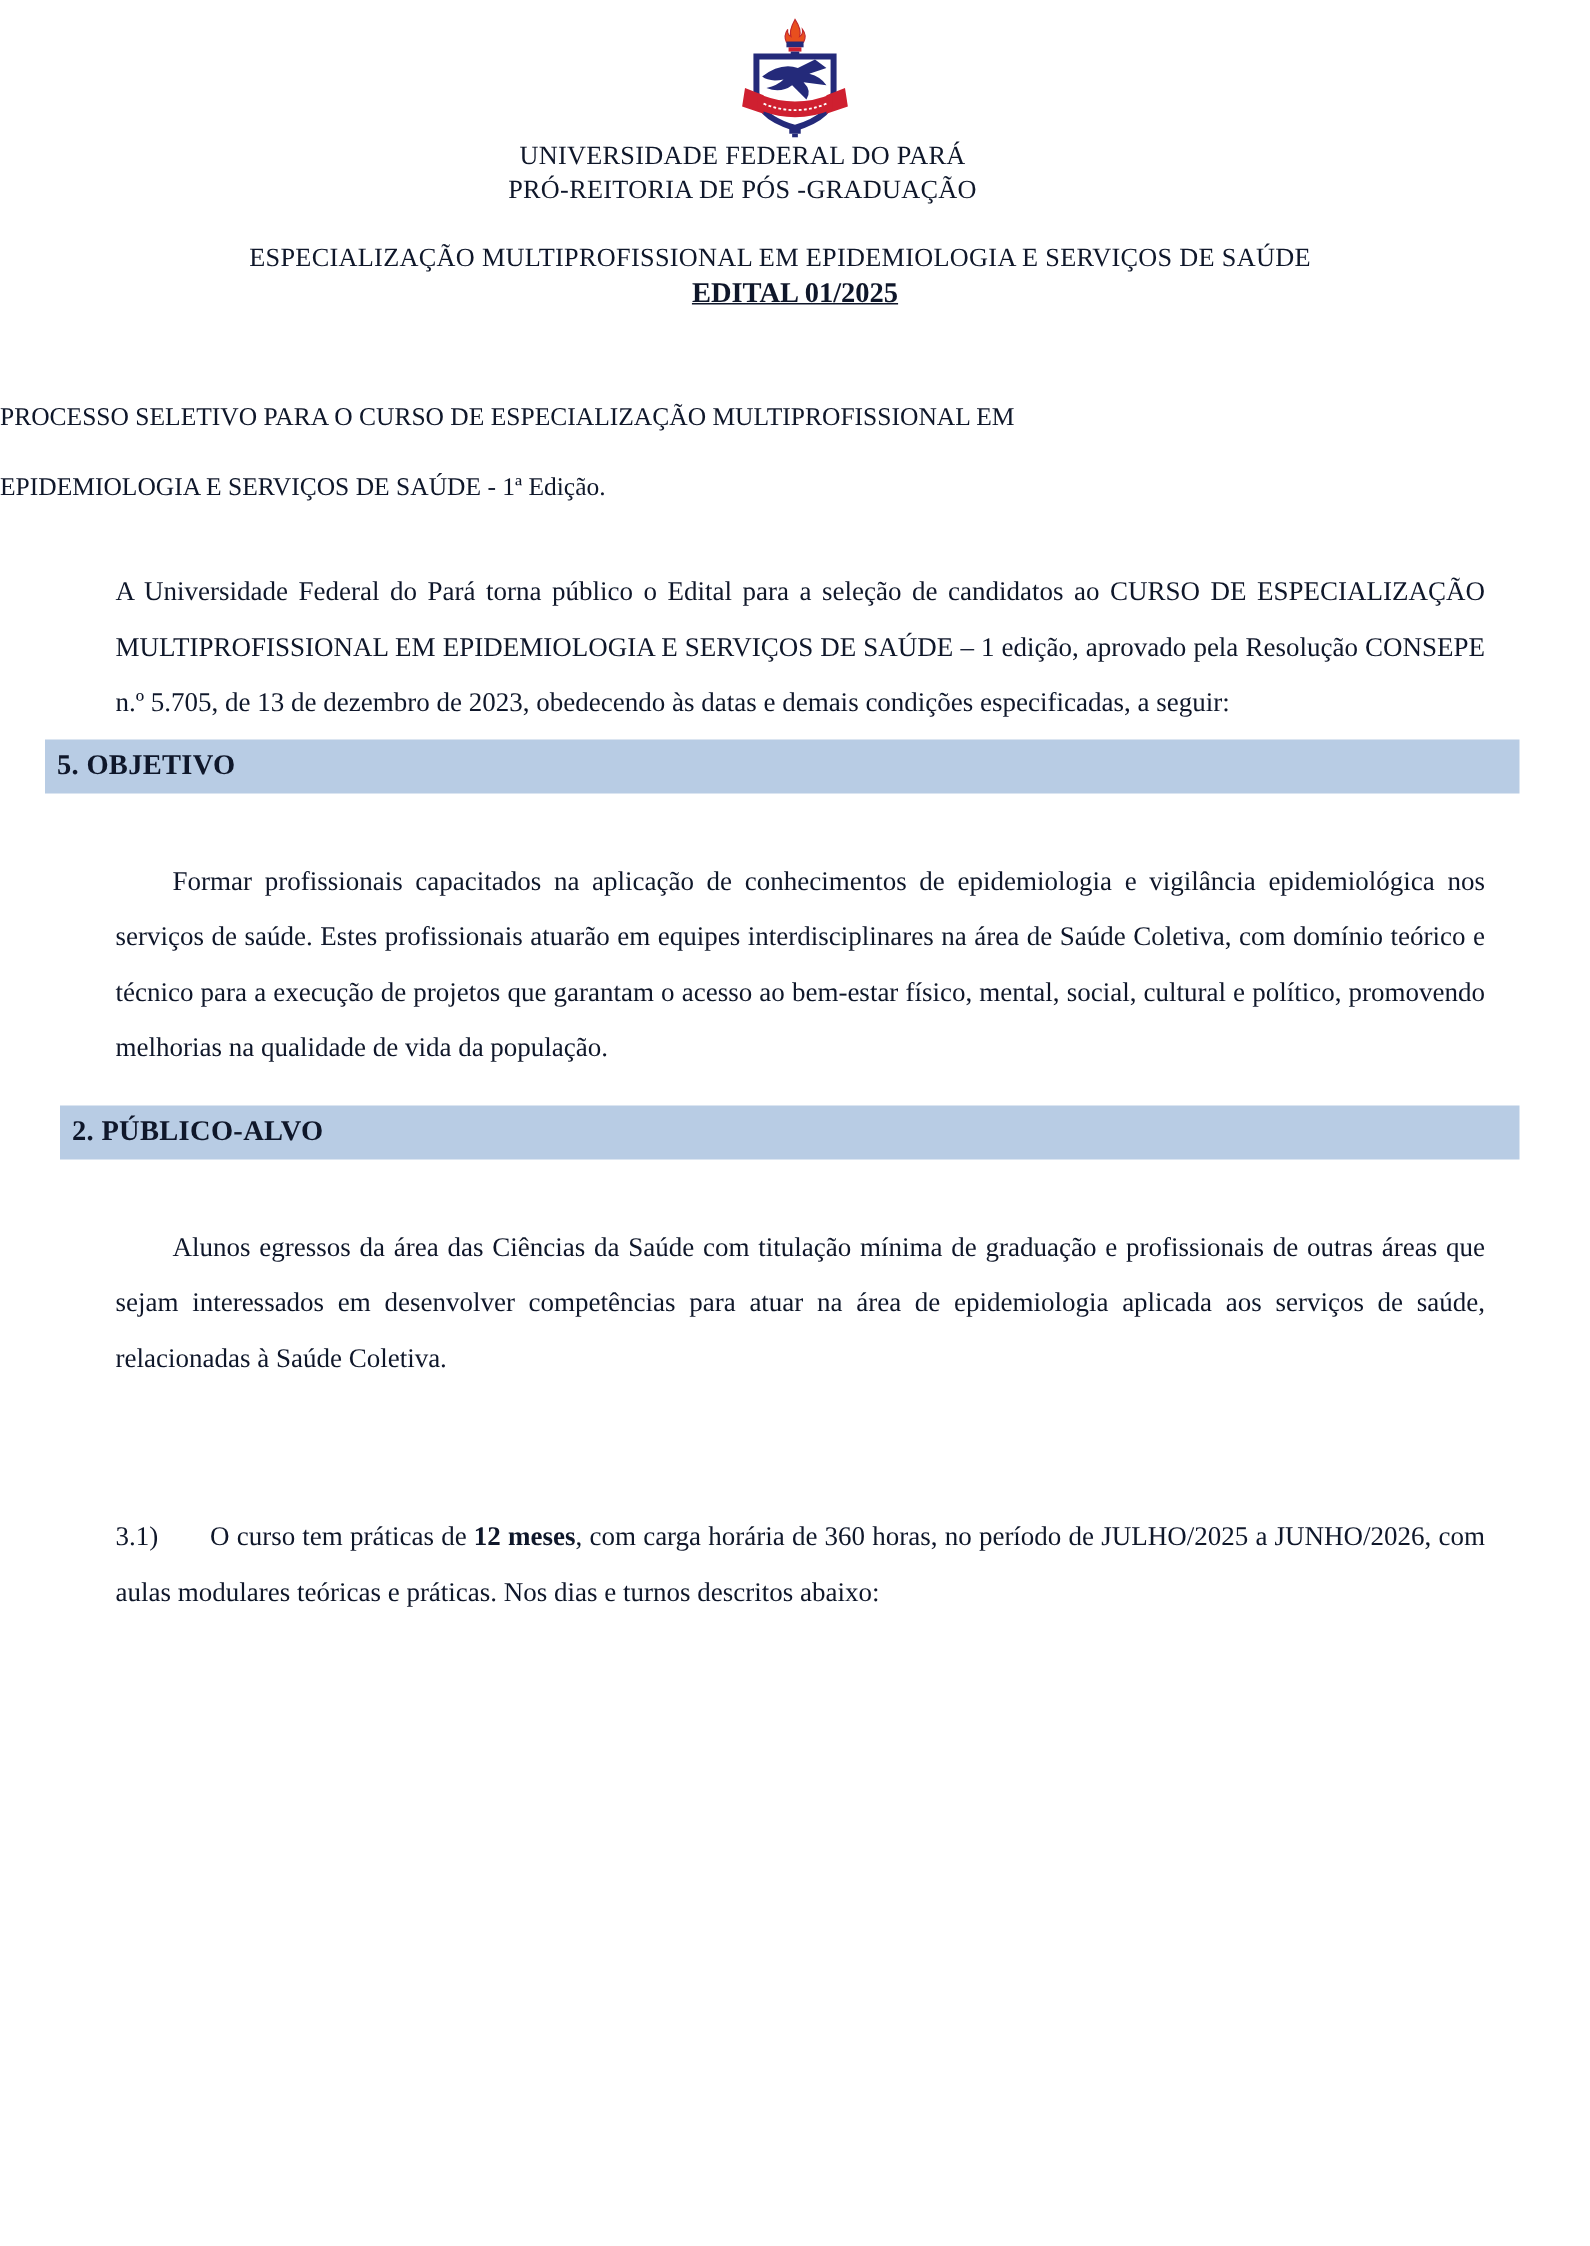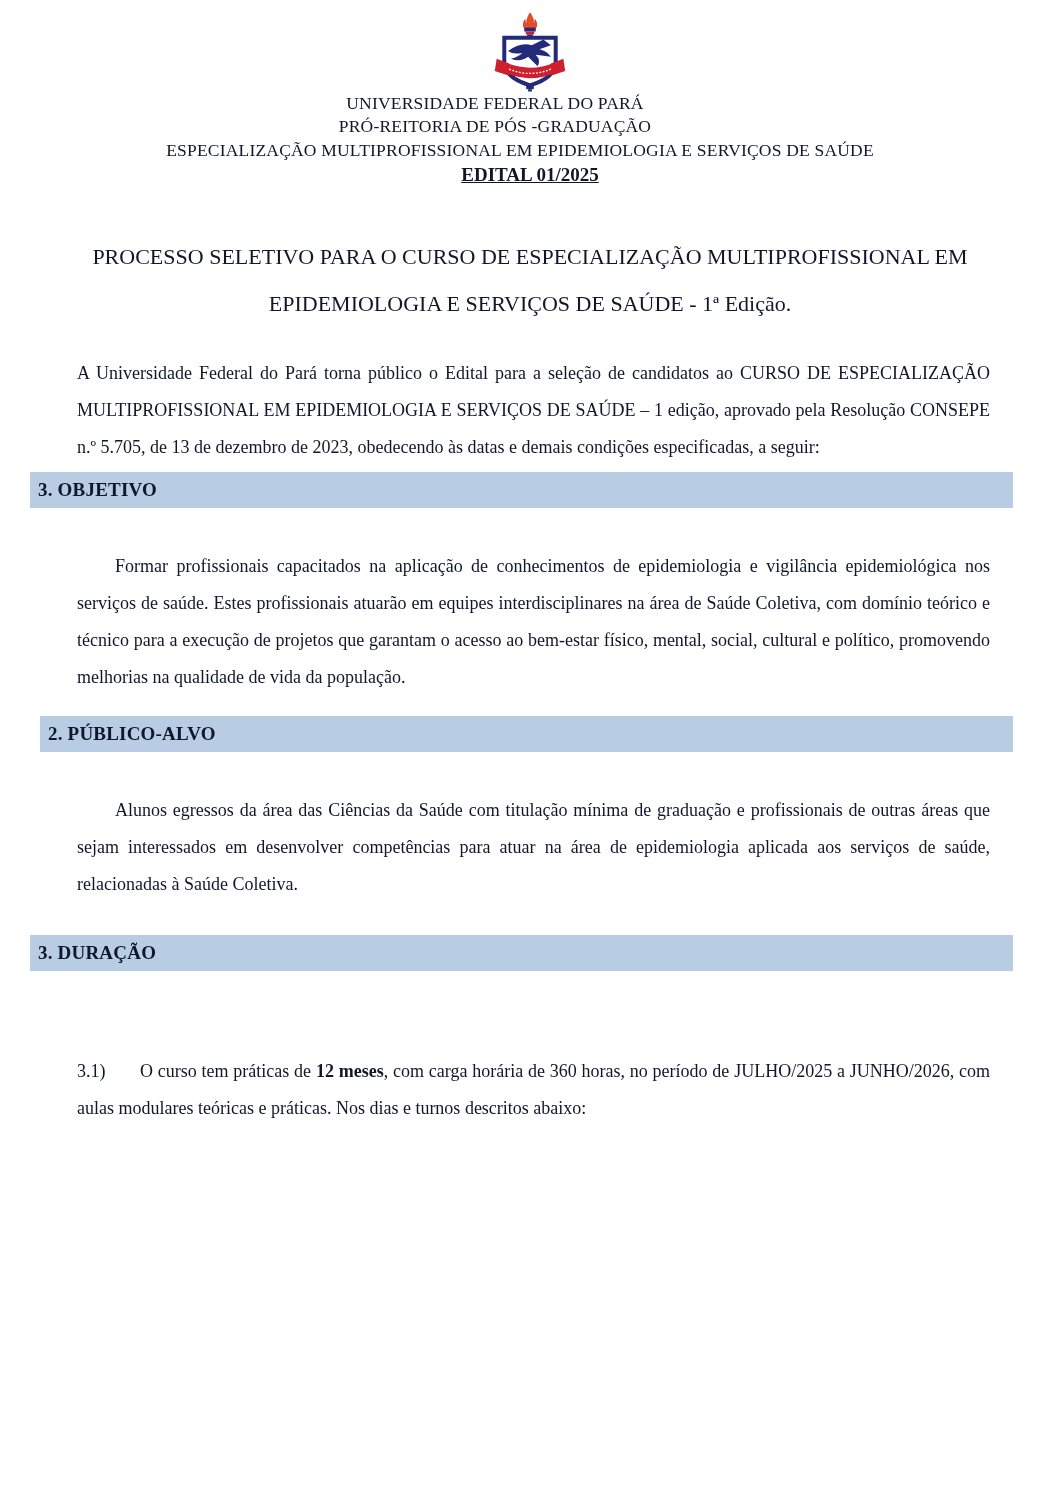--- a/index.html
+++ b/index.html
@@ -21,34 +21,34 @@
     line-height: 0;
   }
   .hdr-line {
     text-align: center;
     font-size: 17.5px;
     line-height: 23px;
     letter-spacing: 0.2px;
     white-space: nowrap;
   }
   .hdr-line.inst, .hdr-line.dept { width: 990px; }   
-  .hdr-line.prog { width: 1040px; margin-top: 1px; }
+  .hdr-line.prog { width: 1040px; margin-top: 22px; }
   
   .edital-title {
     text-align: center;
     font-size: 19px;
     font-weight: bold;
     line-height: 26px;
   }
   .edital-title span { text-decoration: underline; }
   
   .process-title {
     margin-top: 45px;
-    text-align: center;
-    font-size: 22px;
+    text-align: left;
+    font-size: 17px;
     line-height: 47px;
   }
   
   .body {
     margin: 0 70px 0 77px;
     font-size: 18px;
     line-height: 37px;
     text-align: justify;
   }
   .intro   { margin-top: 28px; }
@@ -115,29 +115,26 @@
   </div>
 
   <div class="process-title">
     <div>PROCESSO SELETIVO PARA O CURSO DE ESPECIALIZAÇÃO MULTIPROFISSIONAL EM</div>
     <div>EPIDEMIOLOGIA E SERVIÇOS DE SAÚDE - 1ª Edição.</div>
   </div>
 
   <p class="body intro">A Universidade Federal do Pará torna público o Edital para a seleção de candidatos ao CURSO DE ESPECIALIZAÇÃO MULTIPROFISSIONAL EM EPIDEMIOLOGIA E SERVIÇOS DE SAÚDE – 1 edição, aprovado pela Resolução CONSEPE n.º 5.705, de 13 de dezembro de 2023, obedecendo às datas e demais condições especificadas, a seguir:</p>
 
   <div class="bar bar-1">
-    <span>3. OBJETIVO</span>
+    <span>5. OBJETIVO</span>
   </div>
   <p class="body indent p-obj">Formar profissionais capacitados na aplicação de conhecimentos de epidemiologia e vigilância epidemiológica nos serviços de saúde. Estes profissionais atuarão em equipes interdisciplinares na área de Saúde Coletiva, com domínio teórico e técnico para a execução de projetos que garantam o acesso ao bem-estar físico, mental, social, cultural e político, promovendo melhorias na qualidade de vida da população.</p>
 
   <div class="bar bar-2">
     <span>2.  PÚBLICO-ALVO</span>
   </div>
   <p class="body indent p-pub">Alunos egressos da área das Ciências da Saúde com titulação mínima de graduação e profissionais de outras áreas que sejam interessados em desenvolver competências para atuar na área de epidemiologia aplicada aos serviços de saúde, relacionadas à Saúde Coletiva.</p>
 
-  <div class="bar bar-3">
-    <span>3. DURAÇÃO</span>
-  </div>
   <p class="body p-item">
     <span class="num">3.1)</span><span>O curso tem práticas de </span><b>12 meses</b><span>, com carga horária de 360 horas, no período de JULHO/2025 a JUNHO/2026, com aulas modulares teóricas e práticas. Nos dias e turnos descritos abaixo:</span>
   </p>
 
 </div>
 
 </body></html>

